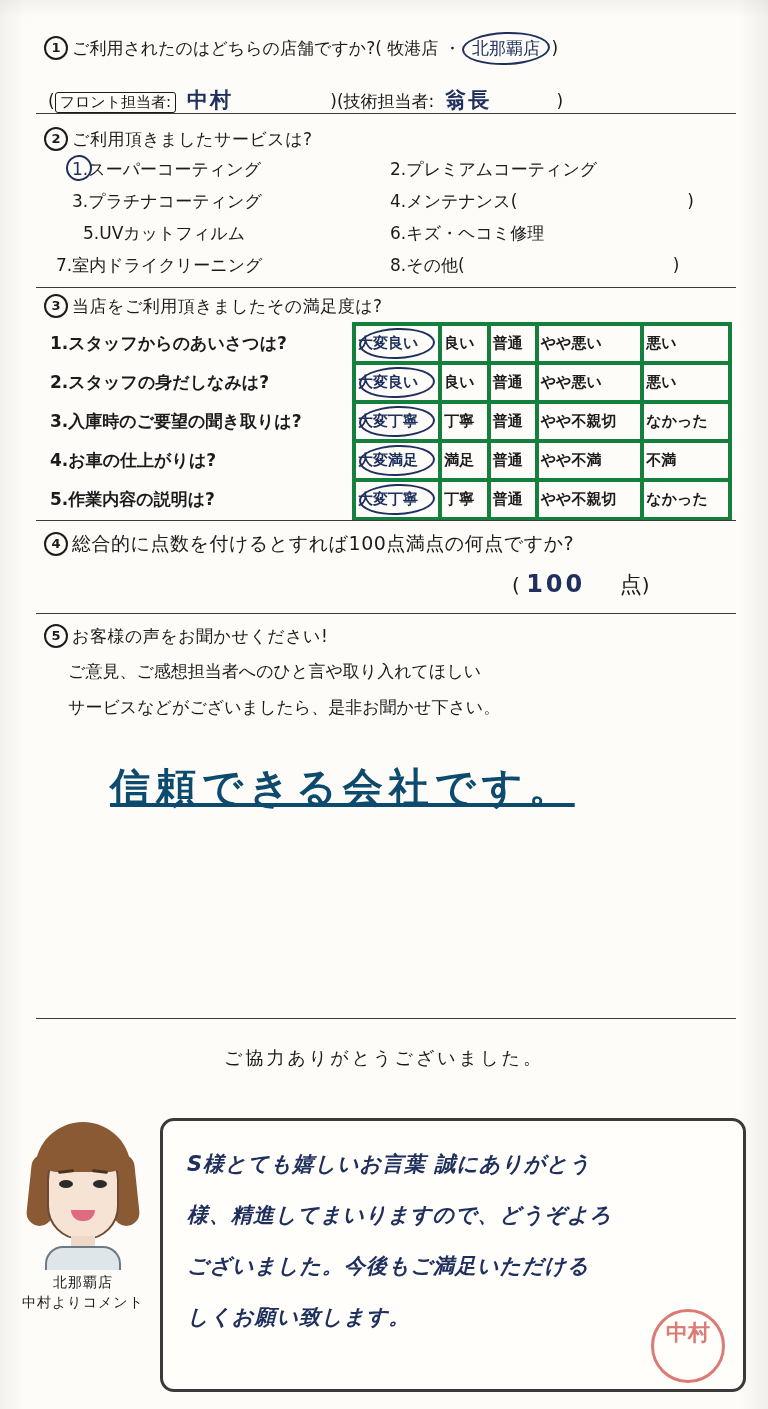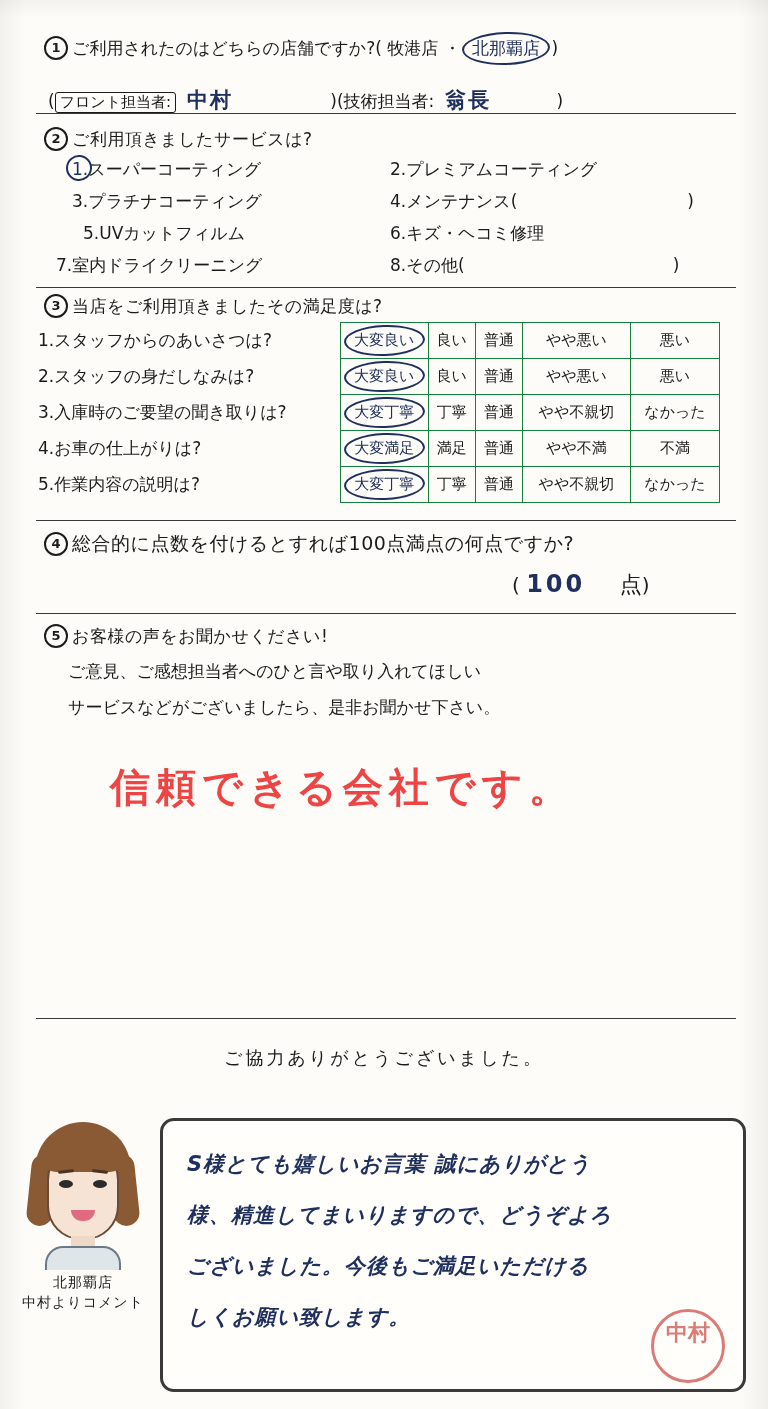--- a/index.html
+++ b/index.html
@@ -122,29 +122,30 @@
     position: absolute;
     left: -6px; top: -4px;
     width: 22px; height: 22px;
     border: 2px solid #20305e;
     border-radius: 50%;
     transform: rotate(6deg);
   }
   
   .q3-table {
     position: absolute;
-    left: 36px;
+    left: 48px;
     top: 318px;
     width: 684px;
     border-collapse: collapse;
     font-size: 15px;
+    font-weight: bold;
   }
   .q3-table td {
-    border: 1px solid #15803d;
-    text-align: center;
+    border: 4px solid #15803d;
+    text-align: left;
     height: 35px;
     padding: 0 2px;
     white-space: nowrap;
   }
   .q3-table td.qcell {
     border: none;
     text-align: left;
     font-size: 17px;
     width: 300px;
     padding-left: 2px;
@@ -178,23 +179,24 @@
     position: absolute;
     font-size: 17px;
     line-height: 30px;
     white-space: nowrap;
   }
   .customer-voice {
     position: absolute;
     left: 110px;
     top: 760px;
     font-size: 40px;
-    color: #ef4444;
+    color: #0c4a6e;
     letter-spacing: 6px;
     font-weight: bold;
+    text-decoration: underline;
   }
   .thanks {
     position: absolute;
     left: 0; right: 0;
     top: 1046px;
     text-align: center;
     font-size: 18px;
     letter-spacing: 3px;
   }
   

